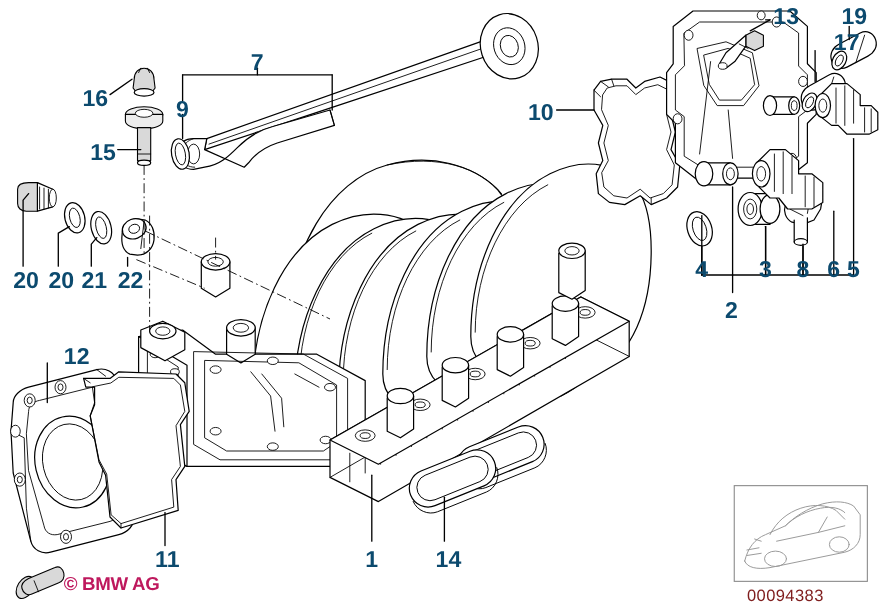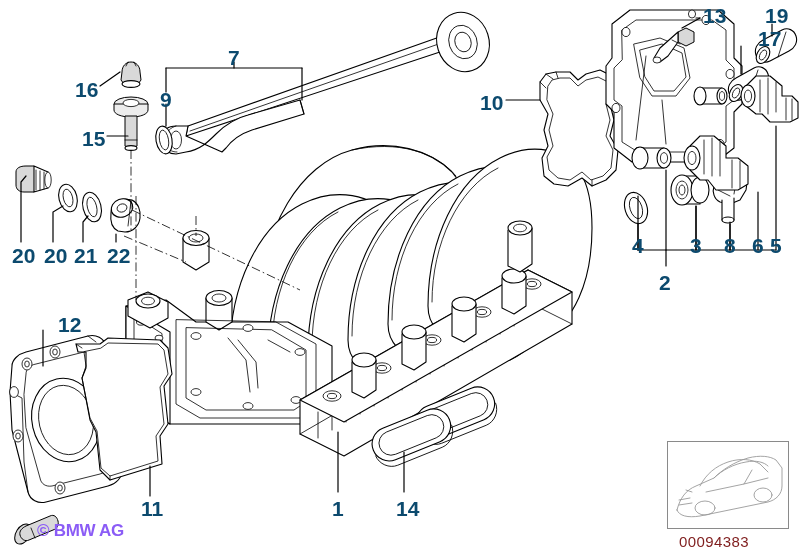--- a/index.html
+++ b/index.html
@@ -27,27 +27,27 @@
     font-family: "Liberation Sans", sans-serif;
     font-weight: bold;
     font-size: 21px;
     color: #0c4a6e;
     line-height: 1;
     white-space: nowrap;
     user-select: none;
   }
   .copyright {
     position: absolute;
-    left: 37px;
+    left: 58px;
     top: 521px;
     font-family: "Liberation Sans", sans-serif;
     font-weight: bold;
     font-size: 17px;
     letter-spacing: -0.3px;
-    color: #8b5cf6;
+    color: #be185d;
     white-space: nowrap;
   }
   .diagnum {
     position: absolute;
     left: 679px;
     top: 533px;
     font-family: "Liberation Sans", sans-serif;
     font-size: 15px;
     color: #7f1d1d;
     letter-spacing: 0.4px;

